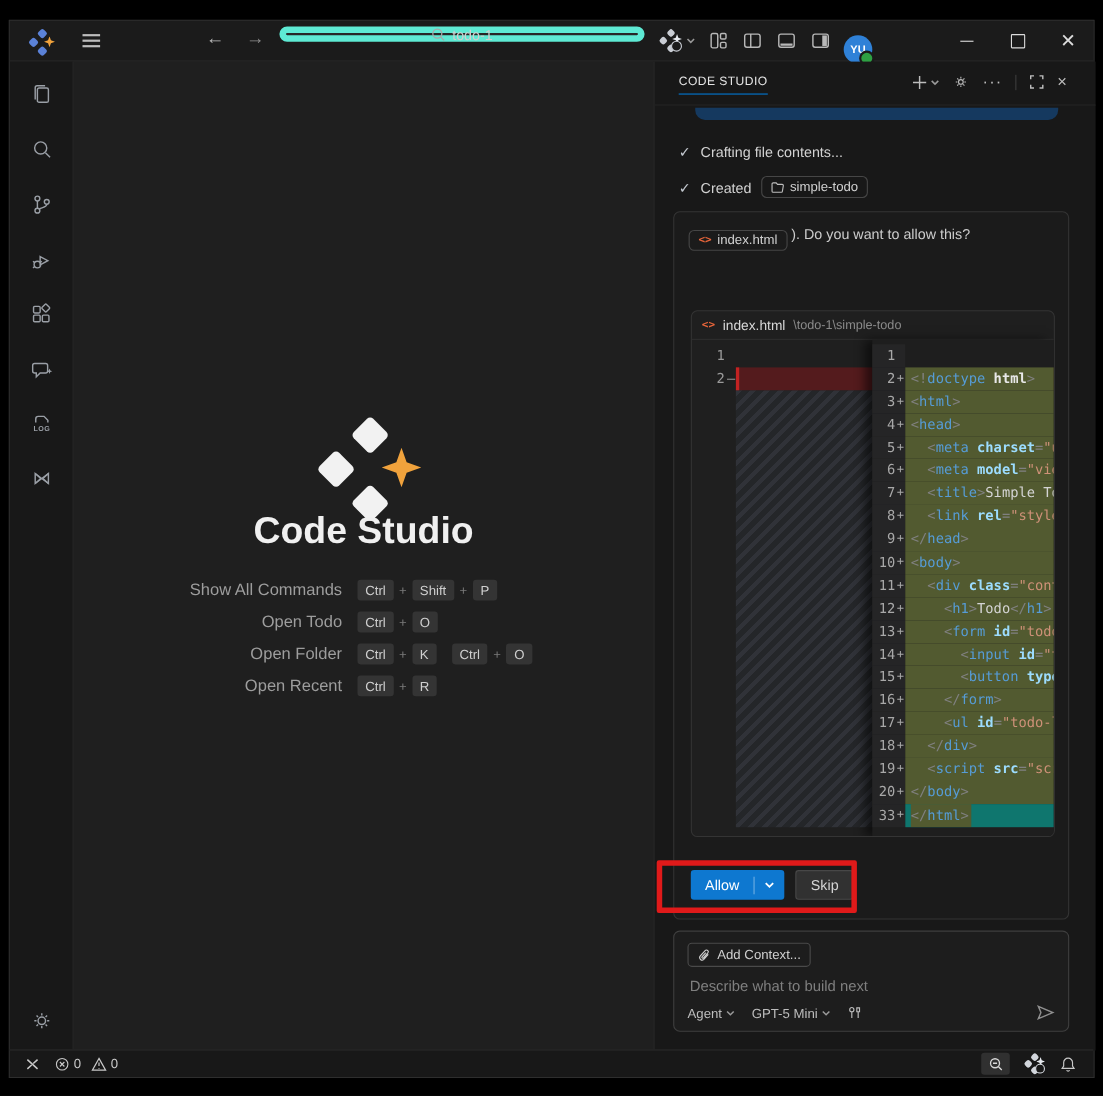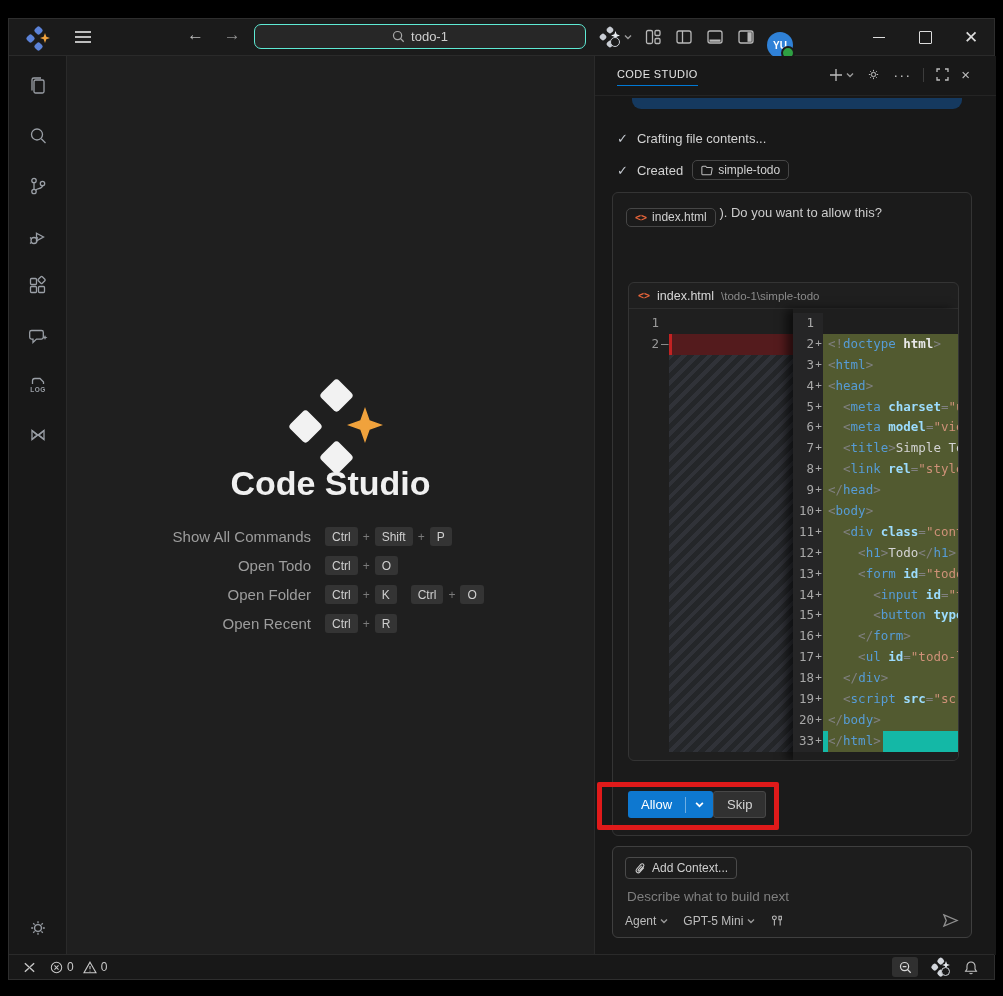--- a/index.html
+++ b/index.html
@@ -6,21 +6,21 @@
   body{width:1003px;height:996px;position:relative;font-family:"Liberation Sans",sans-serif;color:#ccc;overflow:hidden;}
   .window{position:absolute;left:8px;top:18px;width:987px;height:962px;background:#1f1f1f;border:1px solid #2e2e2e;box-sizing:border-box;}
   
   .titlebar{position:absolute;left:0;top:0;width:100%;height:37px;background:#1b1b1b;border-bottom:1px solid #2a2a2a;box-sizing:border-box;}
   .tb-logo{position:absolute;left:18px;top:8px;width:22px;height:22px;}
   .dia{position:absolute;border-radius:2px;transform:rotate(45deg);}
   .tb-menu{position:absolute;left:66px;top:12px;width:16px;height:12px;cursor:pointer;}
   .tb-menu i{display:block;height:1.6px;background:#bdbdbd;margin-bottom:3.4px;}
   .tb-nav{position:absolute;left:178px;top:6px;font-size:17px;color:#bdbdbd;}
   .tb-nav .fwd{margin-left:15px;color:#8f8f8f;}
-  .tb-search{position:absolute;left:245px;top:5px;width:332px;height:25px;background:#272727;border:1px solid #5eead4;border-radius:7px;box-sizing:border-box;display:flex;align-items:center;justify-content:center;gap:6px;font-size:13px;color:#cfcfcf;cursor:text;}
+  .tb-search{position:absolute;left:245px;top:5px;width:332px;height:14px;background:#272727;border:6px solid #5eead4;border-radius:7px;box-sizing:border-box;display:flex;align-items:center;justify-content:center;gap:6px;font-size:13px;color:#cfcfcf;cursor:text;}
   .tb-right{position:absolute;left:590px;top:4px;height:28px;display:flex;align-items:center;gap:11px;}
   .mini-logo{position:relative;width:22px;height:22px;}
   .chev{stroke:#9a9a9a;stroke-width:1.4;fill:none;}
   .layout-btn svg{display:block;}
   .avatar{width:26px;height:26px;border-radius:50%;background:#2f81d7;color:#fff;font-size:10px;font-weight:bold;display:flex;align-items:center;justify-content:center;position:relative;cursor:pointer;margin-top:16px;}
   .avatar .dot{position:absolute;right:-2px;bottom:-2px;width:10px;height:10px;border-radius:50%;background:#2ea043;border:2px solid #1b1b1b;}
   .tb-controls{position:absolute;right:0;top:0;height:37px;display:flex;align-items:center;}
   .wc{width:46px;height:37px;display:flex;align-items:center;justify-content:center;cursor:pointer;}
   .wc .min{width:12px;height:1.4px;background:#dcdcdc;}
   .wc .max{width:11px;height:11px;border:1.2px solid #dcdcdc;border-radius:1px;}
@@ -69,24 +69,24 @@
   .removed-row{position:absolute;left:40px;right:0;top:24.9px;height:20.9px;background:#541b1d;border-left:3px solid #c32222;box-sizing:border-box;}
   .hatch{position:absolute;left:40px;right:0;top:45.8px;bottom:8px;background:repeating-linear-gradient(135deg,#303238 0 4px,#242629 4px 9px);}
   .rpane{position:absolute;left:164px;top:0;bottom:0;right:0;background:#1e1e1e;box-shadow:-7px 0 9px rgba(0,0,0,.55);}
   .dr-row{display:flex;height:20.9px;line-height:20.9px;}
   .dr-rows{padding-top:4px;}
   .dr-gut{flex:0 0 30px;display:flex;background:#252526;}
   .dr-num{flex:1;text-align:right;color:#a8a8a8;}
   .dr-marker{flex:0 0 9px;text-align:center;color:#a8a8a8;font-size:11px;}
   .dr-code{flex:1;white-space:pre;overflow:hidden;padding-left:5px;}
   .dr-code.added{background:#525a30;}
-  .dr-code.tail{background:#14b8a6;}
+  .dr-code.tail{background:#0f766e;}
   .dr-code.tail .dr-inner{background:#525a30;display:inline-block;padding-right:2px;}
   .tk-p{color:#808080}.tk-t{color:#569cd6}.tk-a{color:#9cdcfe;font-weight:bold}.tk-s{color:#ce9178}.tk-x{color:#d4d4d4}.tk-h{color:#e8e8e8;font-weight:bold}
-  .btn-row{position:absolute;left:15px;top:598px;display:flex;align-items:center;}
+  .btn-row{position:absolute;left:15px;top:598px;display:flex;align-items:center;gap:10px;}
   .allow-btn{display:flex;align-items:center;height:27px;background:#0e78d0;border-radius:3px;color:#fff;font-size:13px;cursor:pointer;overflow:hidden;}
   .allow-btn .lbl{padding:0 13px;}
   .allow-btn .sep{width:1px;height:16px;background:rgba(255,255,255,.4);}
   .allow-btn .dd{width:27px;display:flex;align-items:center;justify-content:center;}
   .skip-btn{height:27px;background:#313131;border:1px solid #474747;border-radius:3px;color:#d4d4d4;font-size:13px;display:flex;align-items:center;padding:0 13px;box-sizing:border-box;cursor:pointer;}
   .red-annot{position:absolute;left:2px;top:726px;width:182px;height:48px;border:5px solid #e01a1a;border-radius:2px;box-sizing:border-box;z-index:60;pointer-events:none;}
   
   .input-card{position:absolute;left:17px;top:790px;width:360px;height:92px;border:1px solid #3f3f3f;border-radius:6px;box-sizing:border-box;background:#1d1d1d;}
   .ctx-chip{position:absolute;left:12px;top:10px;display:flex;align-items:center;gap:6px;border:1px solid #4a4a4a;border-radius:4px;height:22px;padding:0 8px;font-size:12px;color:#cfcfcf;box-sizing:border-box;cursor:pointer;}
   .placeholder{position:absolute;left:14px;top:42px;font-size:13.5px;color:#7f7f7f;}

